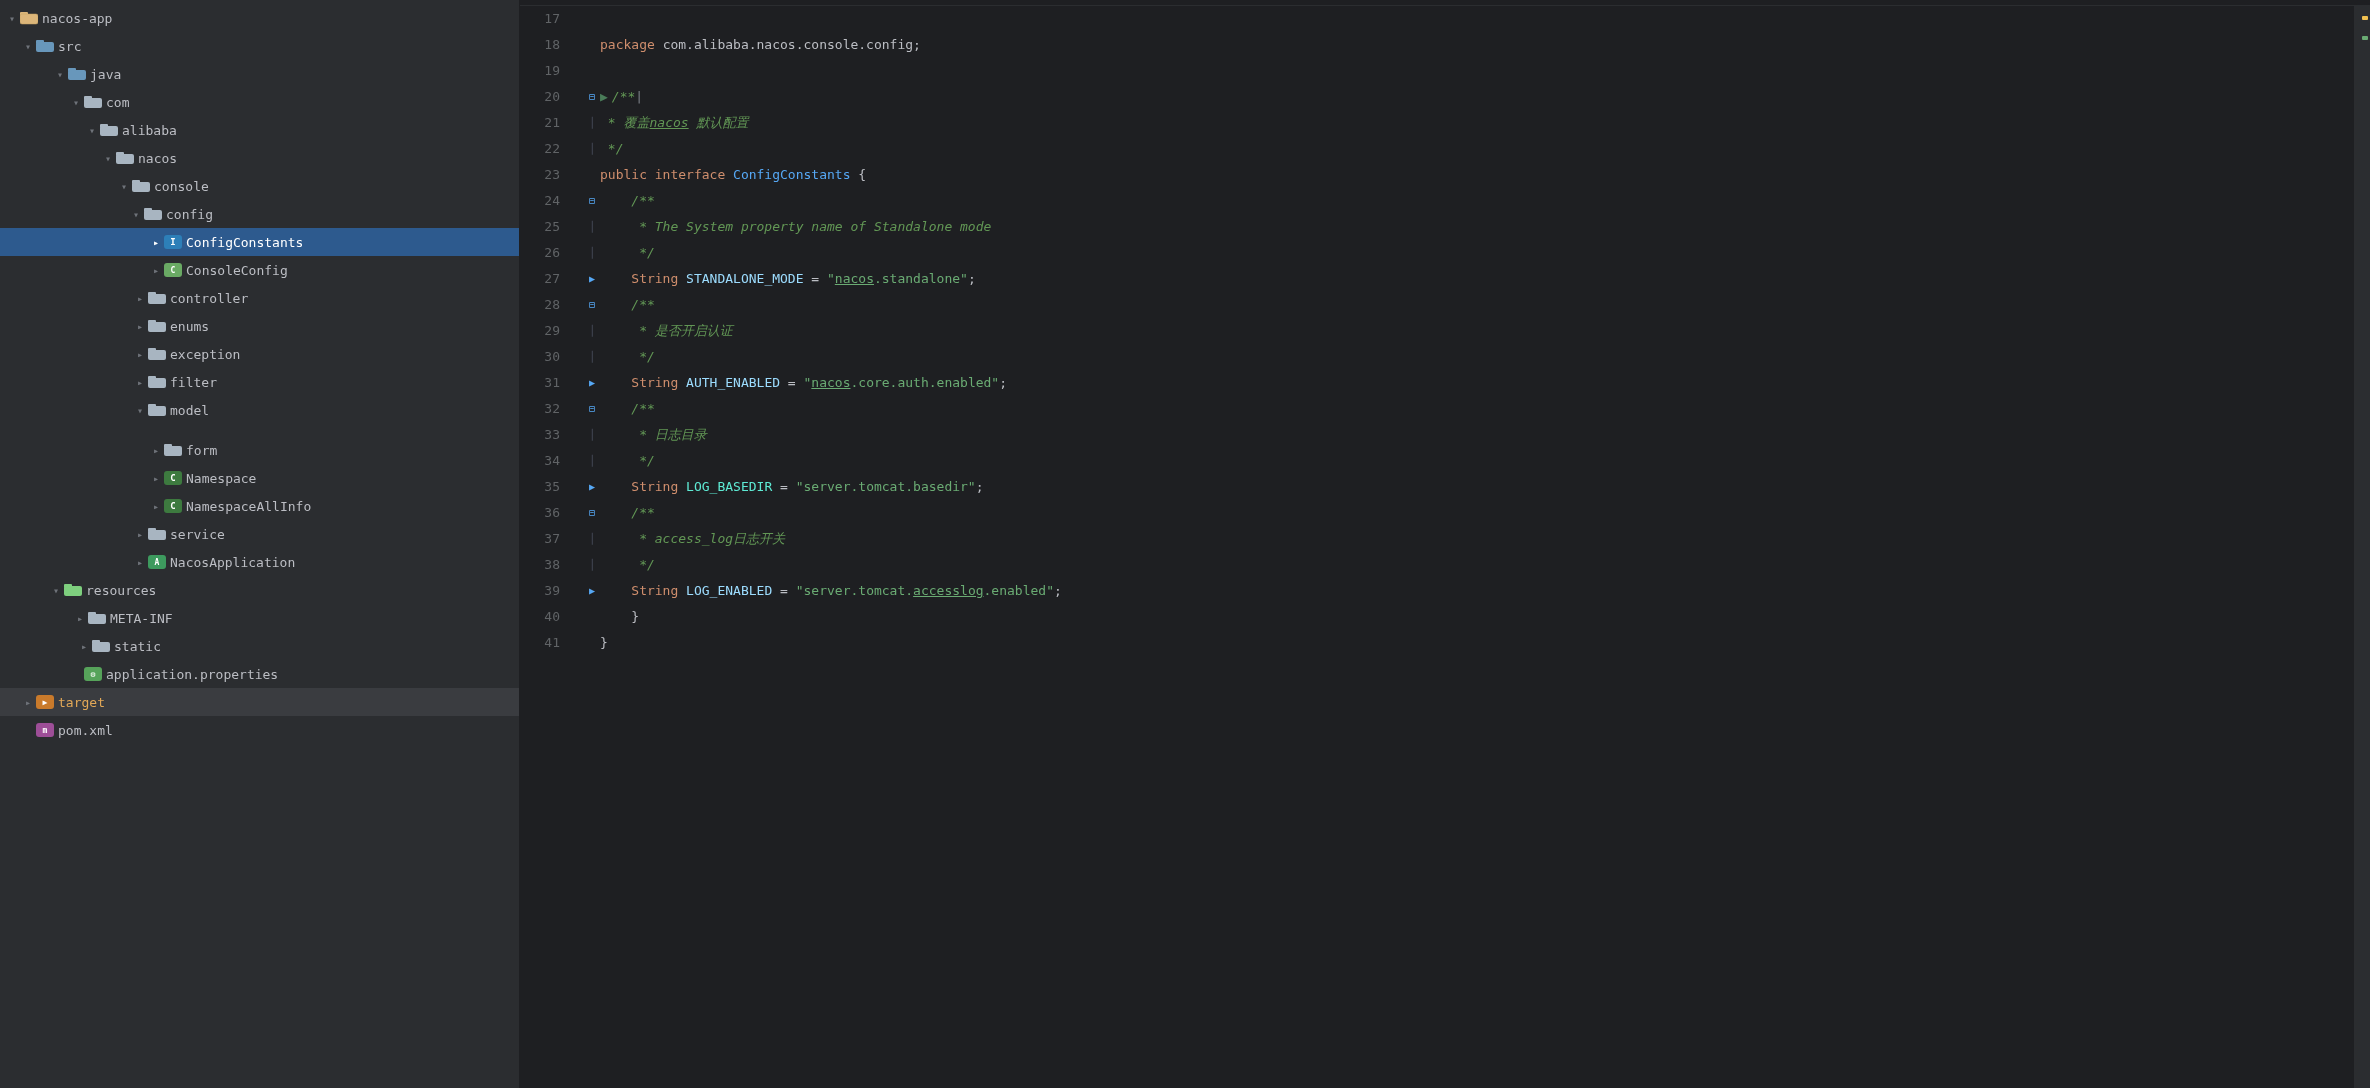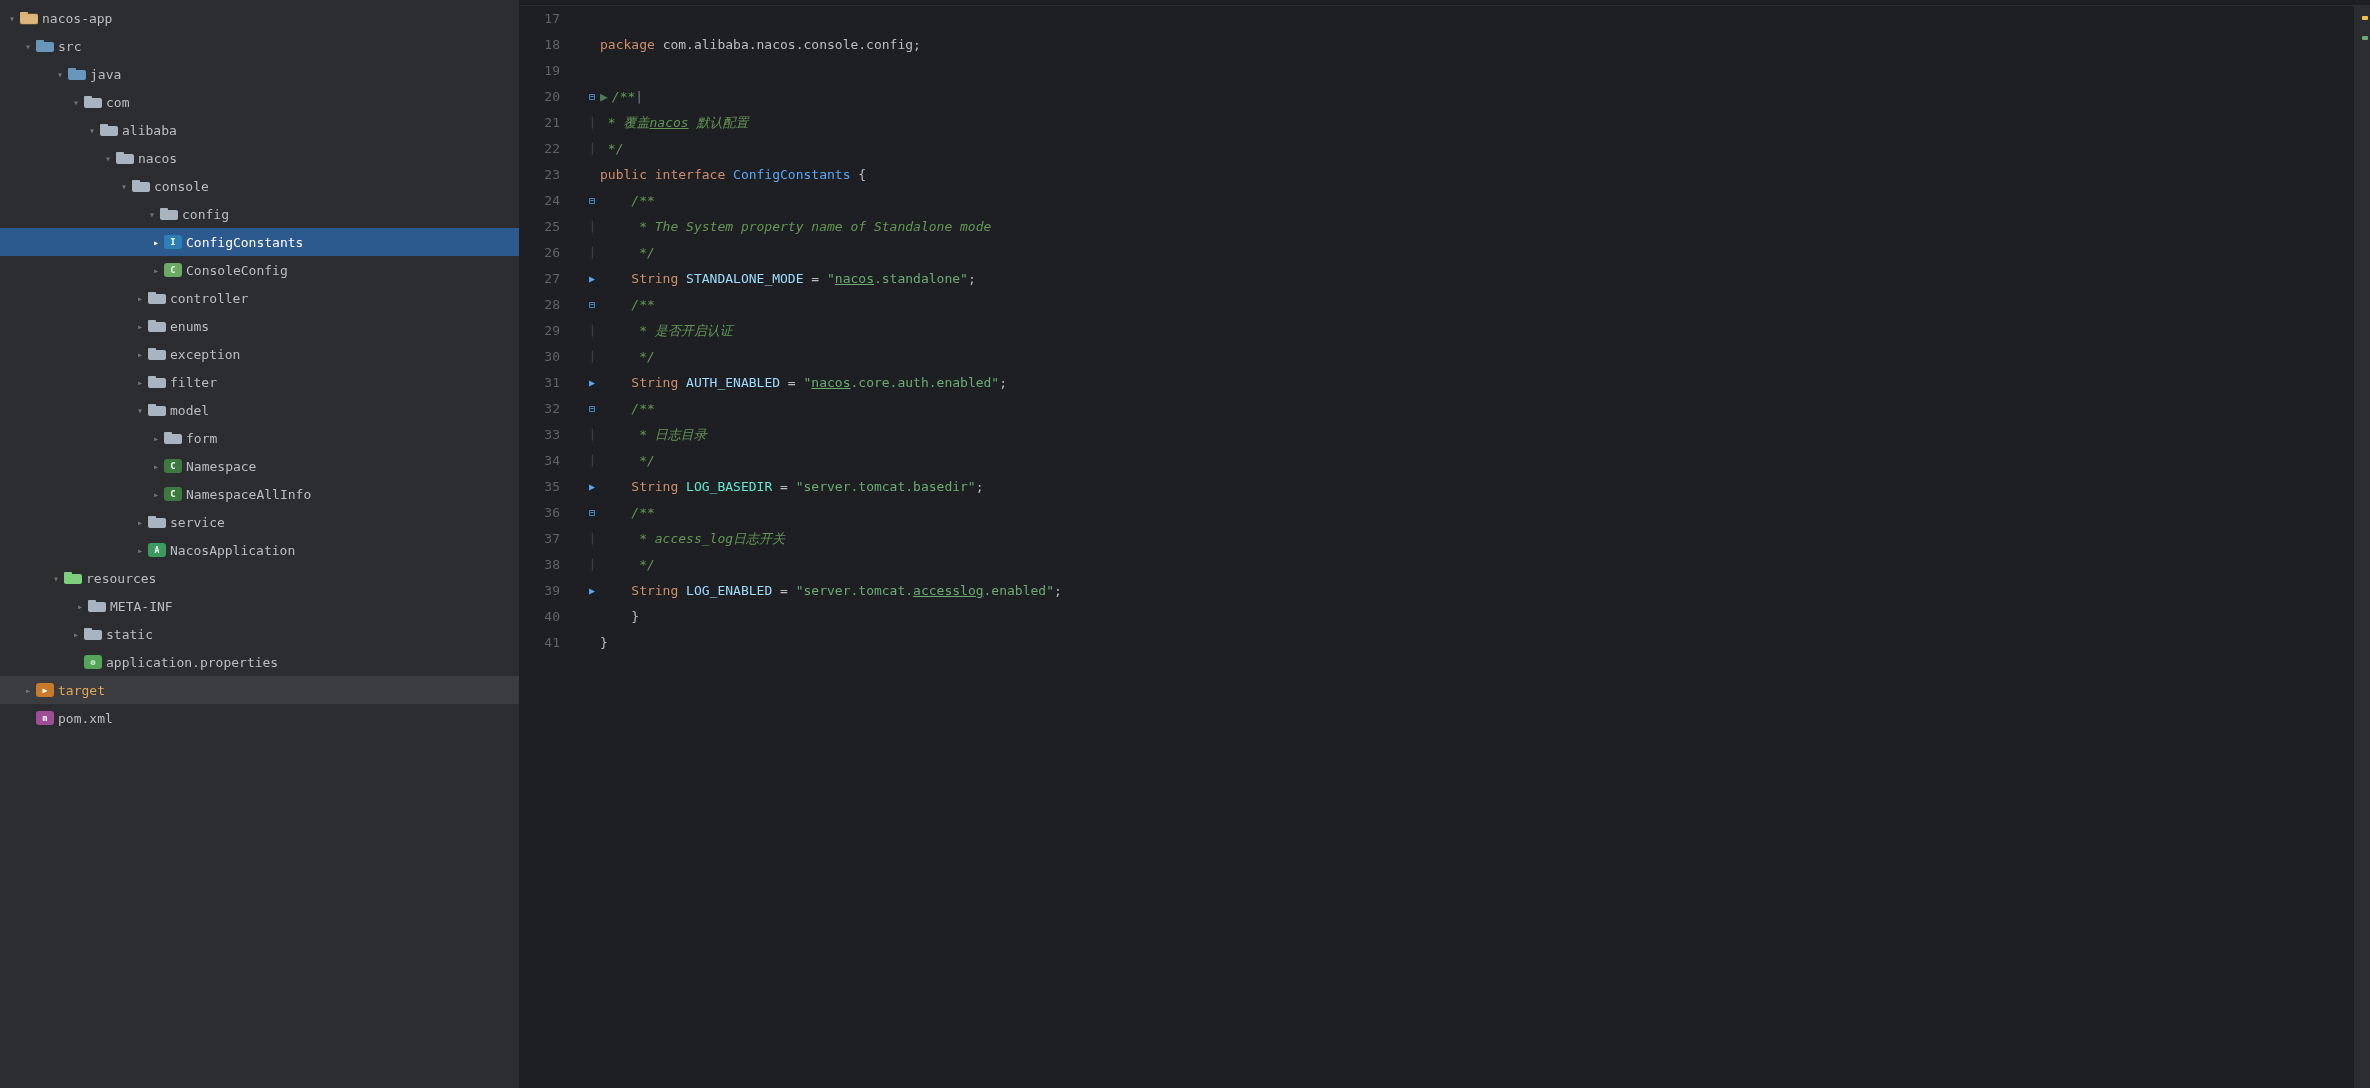--- a/index.html
+++ b/index.html
@@ -299,21 +299,21 @@
   <div class="tree-item" style="padding-left: 4px;">
     <span class="indent" style="width:112px;display:inline-block"></span>
     <span class="arrow open"></span>
     <svg width="18" height="14" viewBox="0 0 18 14" style="margin-right:4px;flex-shrink:0;">
       <rect x="0" y="3" width="18" height="10" rx="2" fill="#a8b5c1"></rect>
       <rect x="0" y="1" width="8" height="4" rx="1" fill="#a8b5c1"></rect>
     </svg>
     <span class="item-label">console</span>
   </div>
 
-  <div class="tree-item" style="padding-left: 16px; align-items: center;">
+  <div class="tree-item" style="padding-left: 0; align-items: center;">
     <span class="indent" style="width:128px;display:inline-block"></span>
     <span class="arrow open"></span>
     <svg width="18" height="14" viewBox="0 0 18 14" style="margin-right:4px;flex-shrink:0;">
       <rect x="0" y="3" width="18" height="10" rx="2" fill="#a8b5c1"></rect>
       <rect x="0" y="1" width="8" height="4" rx="1" fill="#a8b5c1"></rect>
     </svg>
     <span class="item-label">config</span>
   </div>
 
   <div class="tree-item selected" style="padding-left: 4px;">
@@ -373,21 +373,21 @@
   <div class="tree-item" style="padding-left: 4px;">
     <span class="indent" style="width:128px;display:inline-block"></span>
     <span class="arrow open"></span>
     <svg width="18" height="14" viewBox="0 0 18 14" style="margin-right:4px;flex-shrink:0;">
       <rect x="0" y="3" width="18" height="10" rx="2" fill="#a8b5c1"></rect>
       <rect x="0" y="1" width="8" height="4" rx="1" fill="#a8b5c1"></rect>
     </svg>
     <span class="item-label">model</span>
   </div>
 
-  <div class="tree-item" style="padding-left: 4px;">
+  <div class="tree-item" style="padding-left: 4px; margin-top: 12px;">
     <span class="indent" style="width:144px;display:inline-block"></span>
     <span class="arrow closed"></span>
     <svg width="18" height="14" viewBox="0 0 18 14" style="margin-right:4px;flex-shrink:0;">
       <rect x="0" y="3" width="18" height="10" rx="2" fill="#a8b5c1"></rect>
       <rect x="0" y="1" width="8" height="4" rx="1" fill="#a8b5c1"></rect>
     </svg>
     <span class="item-label">form</span>
   </div>
 
   <div class="tree-item" style="padding-left: 4px;">
@@ -434,21 +434,21 @@
   <div class="tree-item" style="padding-left: 8px;">
     <span class="indent" style="width:64px;display:inline-block"></span>
     <span class="arrow closed"></span>
     <svg width="18" height="14" viewBox="0 0 18 14" style="margin-right:4px;flex-shrink:0;">
       <rect x="0" y="3" width="18" height="10" rx="2" fill="#a8b5c1"></rect>
       <rect x="0" y="1" width="8" height="4" rx="1" fill="#a8b5c1"></rect>
     </svg>
     <span class="item-label">META-INF</span>
   </div>
 
-  <div class="tree-item" style="padding-left: 4px;">
+  <div class="tree-item" style="padding-left: 12px;">
     <span class="indent" style="width:64px;display:inline-block"></span>
     <span class="arrow closed"></span>
     <svg width="18" height="14" viewBox="0 0 18 14" style="margin-right:4px;flex-shrink:0;">
       <rect x="0" y="3" width="18" height="10" rx="2" fill="#a8b5c1"></rect>
       <rect x="0" y="1" width="8" height="4" rx="1" fill="#a8b5c1"></rect>
     </svg>
     <span class="item-label">static</span>
   </div>
 
   <div class="tree-item" style="padding-left: 4px;">

